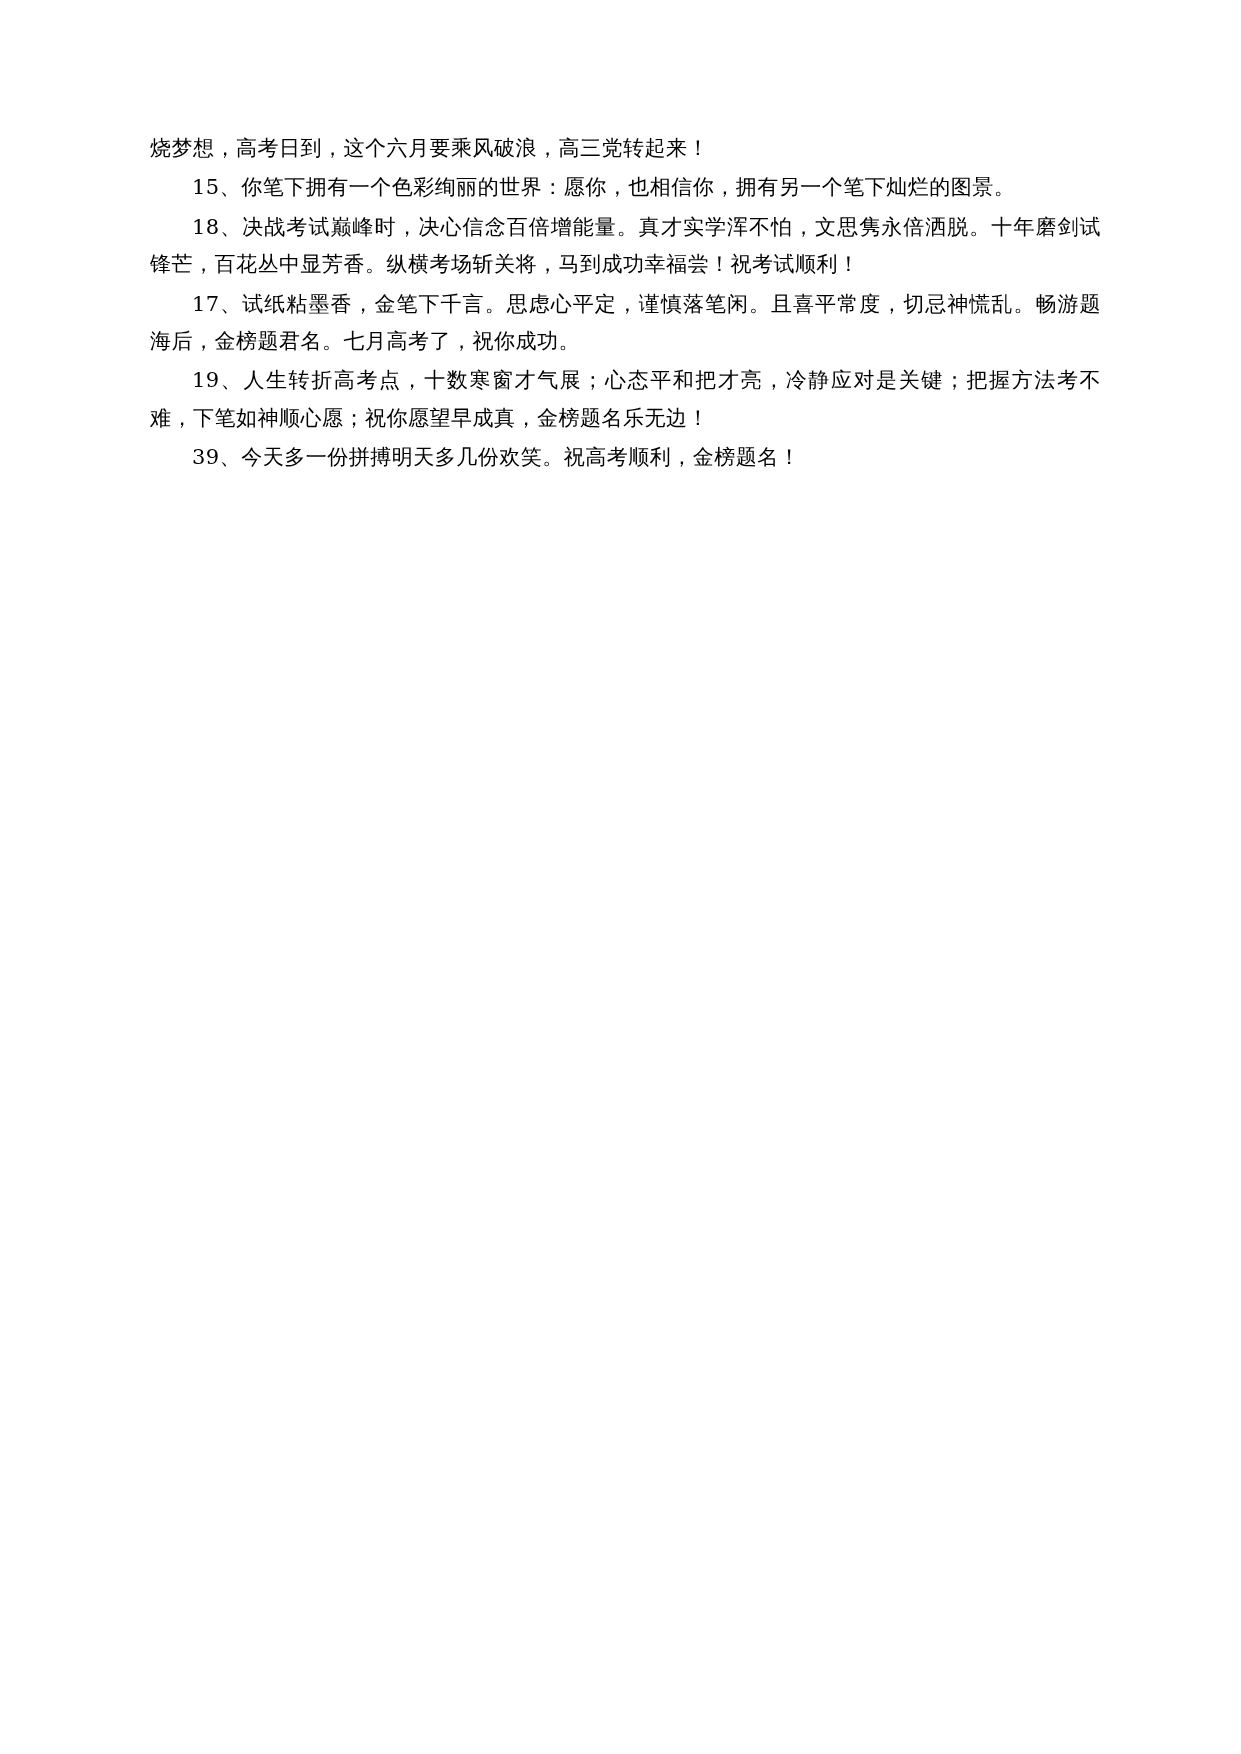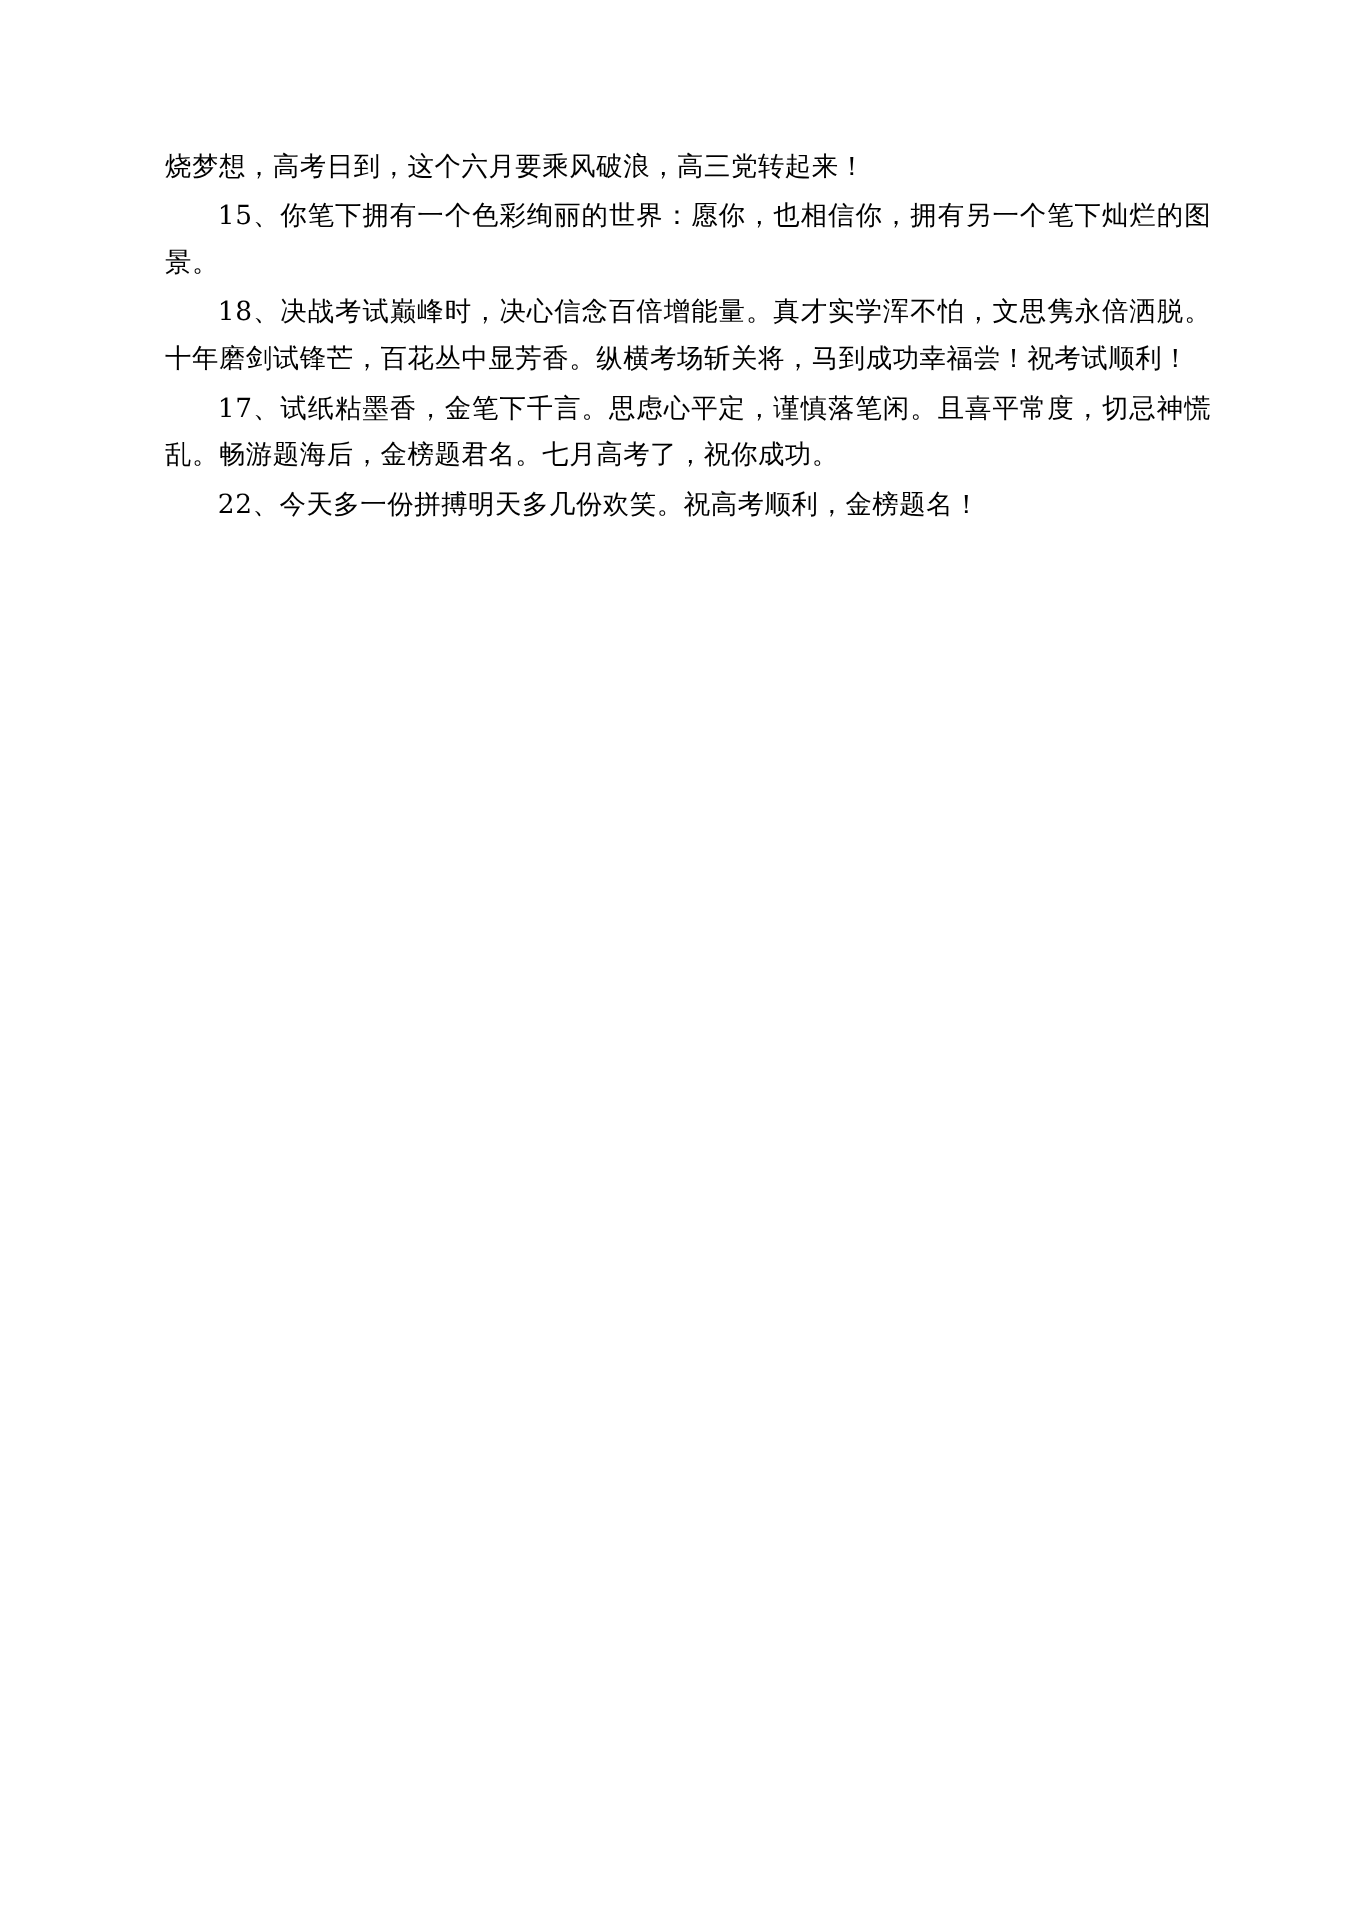--- a/index.html
+++ b/index.html
@@ -15,21 +15,21 @@
     overflow: hidden;
   }
   .page {
     box-sizing: border-box;
     width: 1241px;
     height: 1754px;
     padding: 130px 140px 0 150px;
     background: #ffffff;
   }
   .doc-body {
-    font-size: 24px;
+    font-size: 21px;
     line-height: 1.78;
     letter-spacing: 0.5px;
     text-align: justify;
     text-justify: inter-ideograph;
   }
   .para {
     margin: 0 0 2px 0;
     text-indent: 0;
   }
   .para.indent {
@@ -38,15 +38,16 @@
 </style>
 </head>
 <body>
 
 <div class="page">
   <div class="doc-body">
     <p class="para">烧梦想，高考日到，这个六月要乘风破浪，高三党转起来！</p>
     <p class="para indent">15、你笔下拥有一个色彩绚丽的世界：愿你，也相信你，拥有另一个笔下灿烂的图景。</p>
     <p class="para indent">18、决战考试巅峰时，决心信念百倍增能量。真才实学浑不怕，文思隽永倍洒脱。十年磨剑试锋芒，百花丛中显芳香。纵横考场斩关将，马到成功幸福尝！祝考试顺利！</p>
     <p class="para indent">17、试纸粘墨香，金笔下千言。思虑心平定，谨慎落笔闲。且喜平常度，切忌神慌乱。畅游题海后，金榜题君名。七月高考了，祝你成功。</p>
-    <p class="para indent">22、今天多一份拼搏明天多几份欢笑。祝高考顺利，金榜题名！</p>
+    <p class="para indent">19、人生转折高考点，十数寒窗才气展；心态平和把才亮，冷静应对是关键；把握方法考不难，下笔如神顺心愿；祝你愿望早成真，金榜题名乐无边！</p>
+    <p class="para indent">39、今天多一份拼搏明天多几份欢笑。祝高考顺利，金榜题名！</p>
   </div>
 </div>
 
 </body></html>

